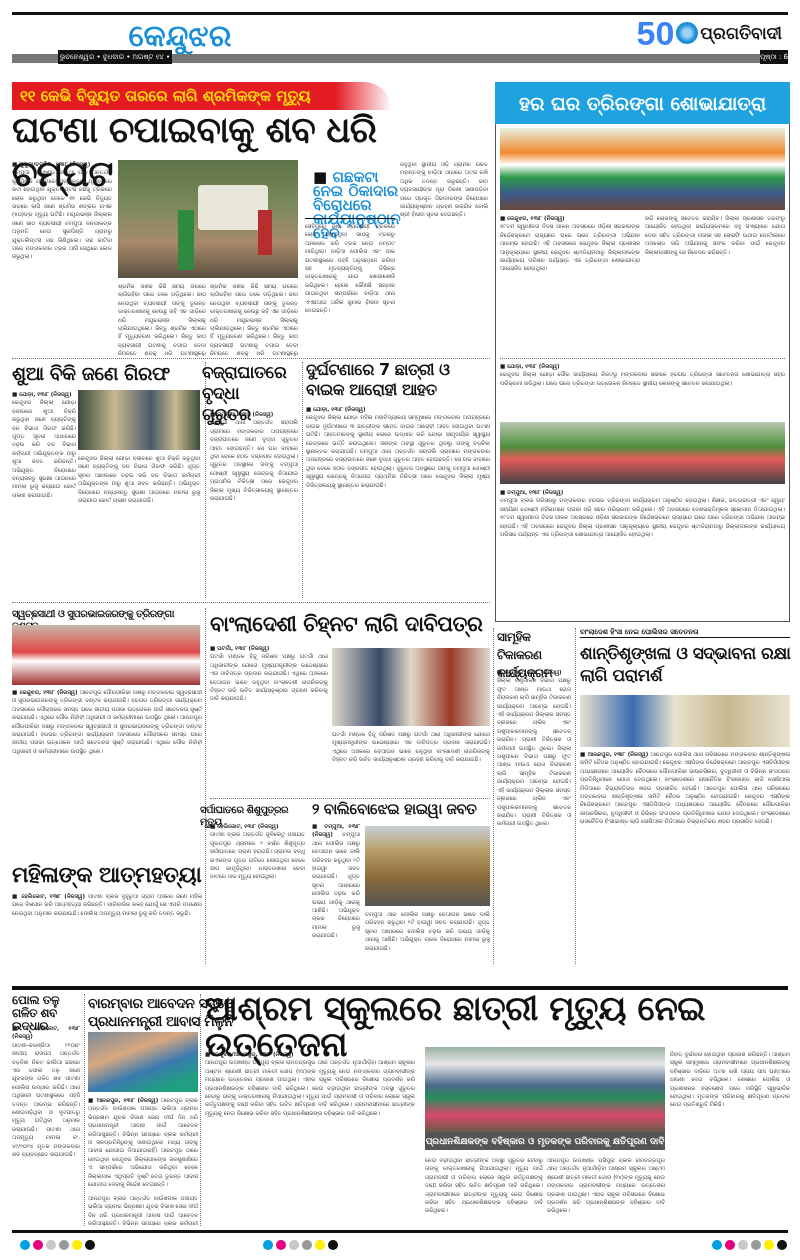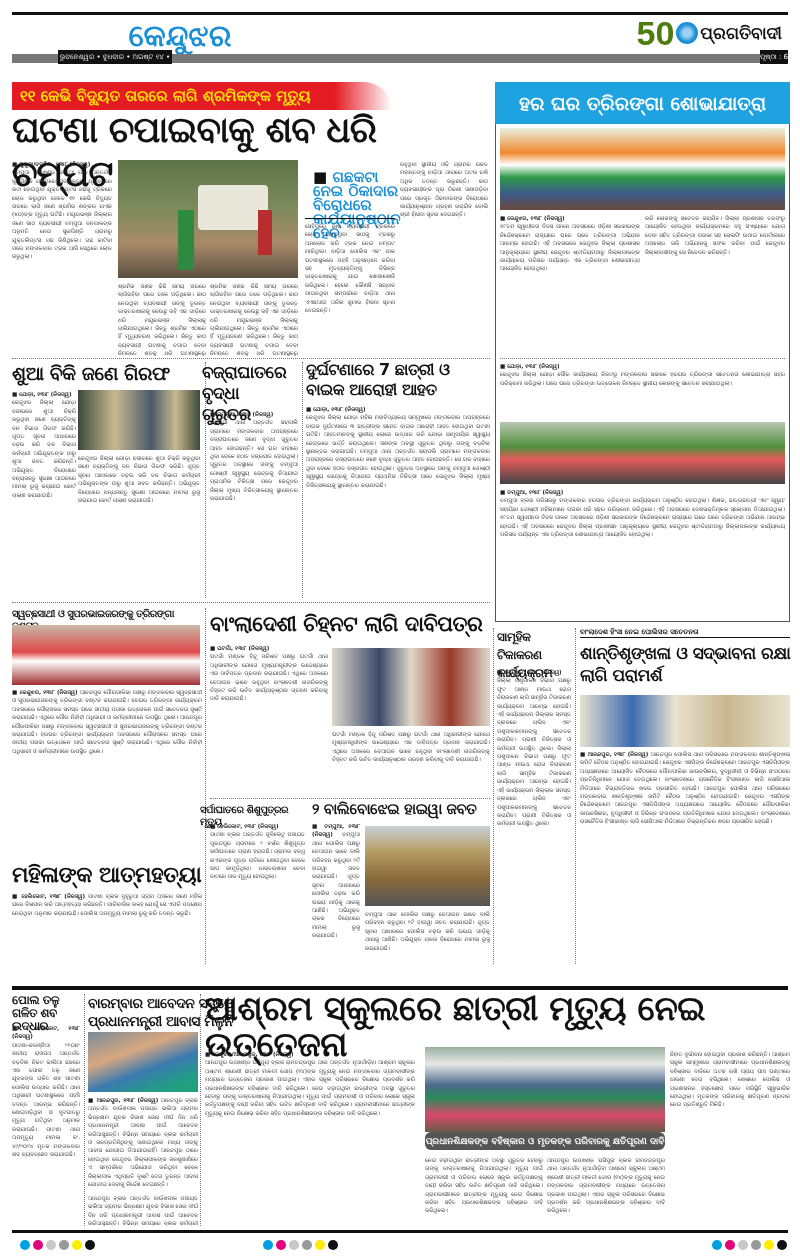--- a/index.html
+++ b/index.html
@@ -1,39 +1,39 @@
 <!DOCTYPE html>
 <html><head>
 <meta charset="utf-8">
 <style>
   *{box-sizing:border-box;margin:0;padding:0;}
   body{width:800px;height:1260px;background:#fff;font-family:"DejaVu Sans",sans-serif;color:#111;position:relative;overflow:hidden;}
   .abs{position:absolute;}
   .topline{left:12px;right:12px;top:12px;height:3px;border-top:2px solid #111;border-bottom:1px solid #111;}
   .edition{left:60px;top:18px;width:240px;text-align:center;font-size:30px;font-weight:bold;color:#1a8fd8;}
   .logo{right:18px;top:16px;display:flex;align-items:center;gap:2px;}
-  .logo .fifty{font-size:34px;font-weight:bold;color:#4d7c0f;font-family:"Liberation Sans",sans-serif;line-height:1;text-align:center;}
+  .logo .fifty{font-size:34px;font-weight:bold;color:#3b82f6;font-family:"Liberation Sans",sans-serif;line-height:1;text-align:center;}
   .logo .emb{width:22px;height:22px;border-radius:50%;border:2px solid #1a8fd8;background:radial-gradient(circle,#9cd2f2 30%,#1a8fd8 70%);}
   .logo .name{font-size:17px;font-weight:bold;color:#111;}
   .datebar{left:12px;right:12px;top:54px;height:9px;background:#777;}
   .datebox{left:58px;top:50px;width:114px;height:14px;background:#111;color:#fff;font-size:7px;line-height:14px;text-align:center;}
   .pagebox{right:12px;top:50px;width:28px;height:14px;background:#111;color:#fff;font-size:7px;line-height:14px;text-align:center;}
   .kicker-red{left:12px;top:82px;width:380px;height:28px;background:linear-gradient(90deg,#e51b24 85%,#fff 100%);border-radius:0 40px 0 0;color:#fff;font-size:15px;font-weight:bold;line-height:28px;padding-left:8px;}
   .kicker-red span{color:#ffe300;}
   .h-main{left:12px;top:108px;width:470px;font-size:36px;font-weight:bold;letter-spacing:-1px;line-height:44px;}
   .col{font-size:5.6px;line-height:8.4px;color:#222;text-align:justify;overflow:hidden;}
   .by{font-weight:bold;}
   .photo{background:#6a7e5a;overflow:hidden;}
   .blueh{color:#1a8fd8;font-weight:bold;}
   .hr-dot{border-top:1px dotted #777;}
   .vdot{border-left:1px dotted #777;}
   .boxhead{left:495px;top:82px;width:295px;height:42px;background:#1fa3e0;color:#fff;font-size:19px;font-weight:bold;text-align:center;line-height:42px;}
   .boxwrap{left:495px;top:82px;width:295px;height:540px;border:1px solid #555;}
   .hh{font-weight:bold;color:#111;letter-spacing:-0.5px;}
-  .cap{background:#555;color:#fff;font-size:9px;text-align:center;font-weight:bold;line-height:18px;border-radius:6px;}
+  .cap{background:#555;color:#fff;font-size:9px;text-align:center;font-weight:bold;line-height:18px;}
   .bar-thick{left:12px;right:12px;height:4px;background:#111;}
   .reg{display:flex;gap:3px;}
   .reg i{display:inline-block;width:10px;height:10px;border-radius:50%;}
 </style>
 </head>
 <body>
 
 <div class="abs topline"></div>
 <div class="abs edition">କେନ୍ଦୁଝର</div>
 <div class="abs logo">

